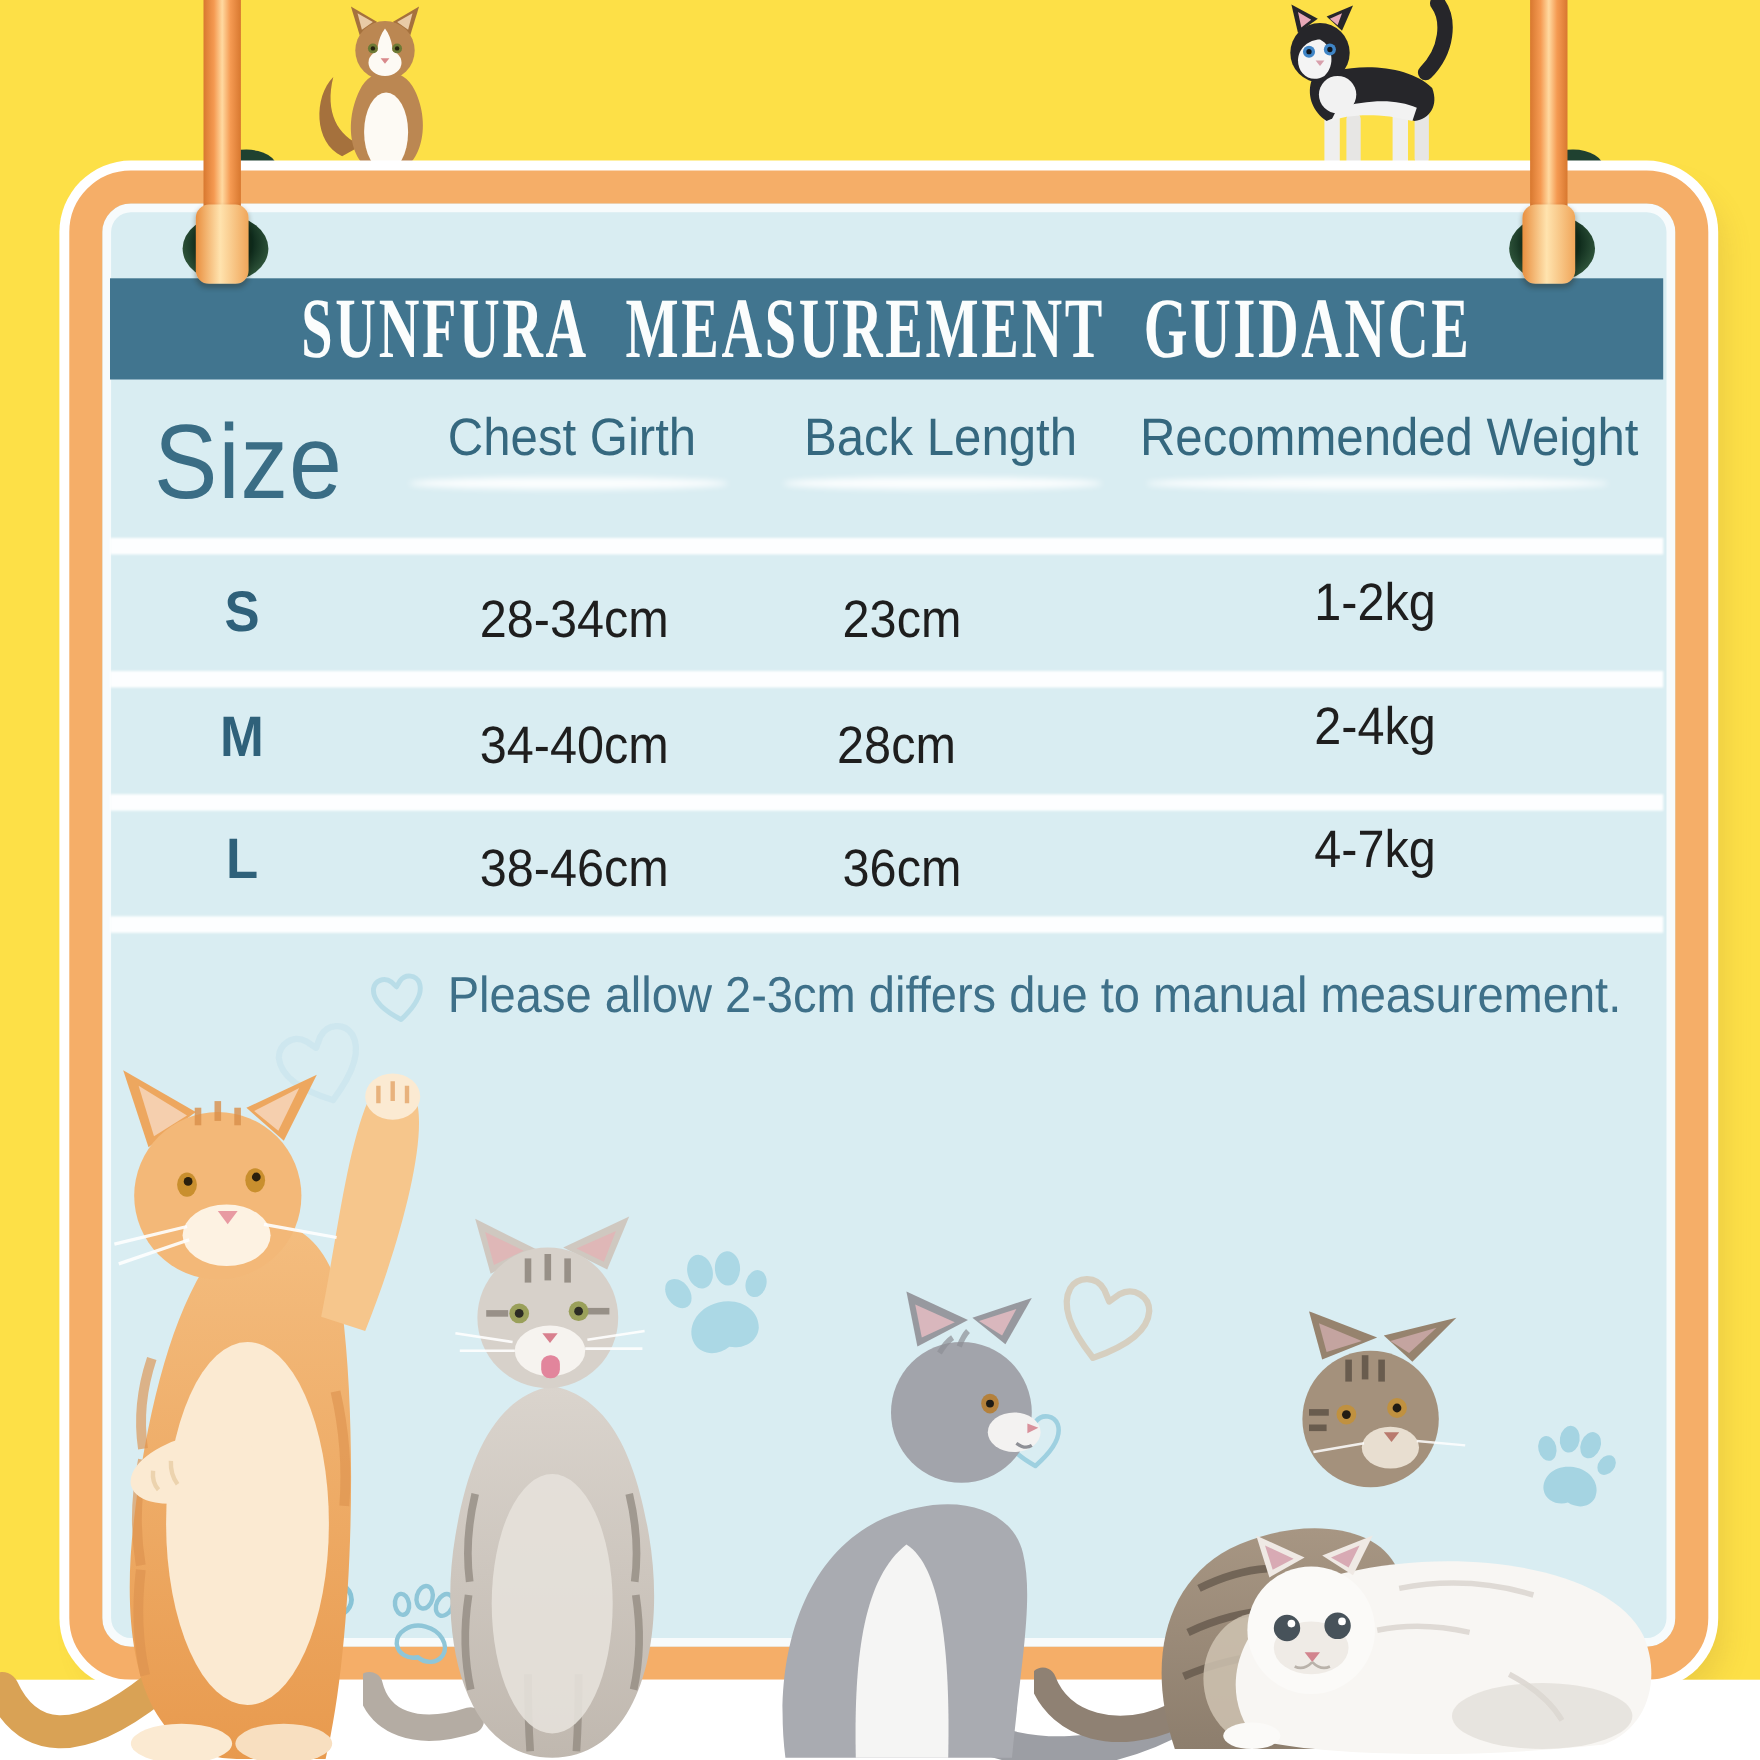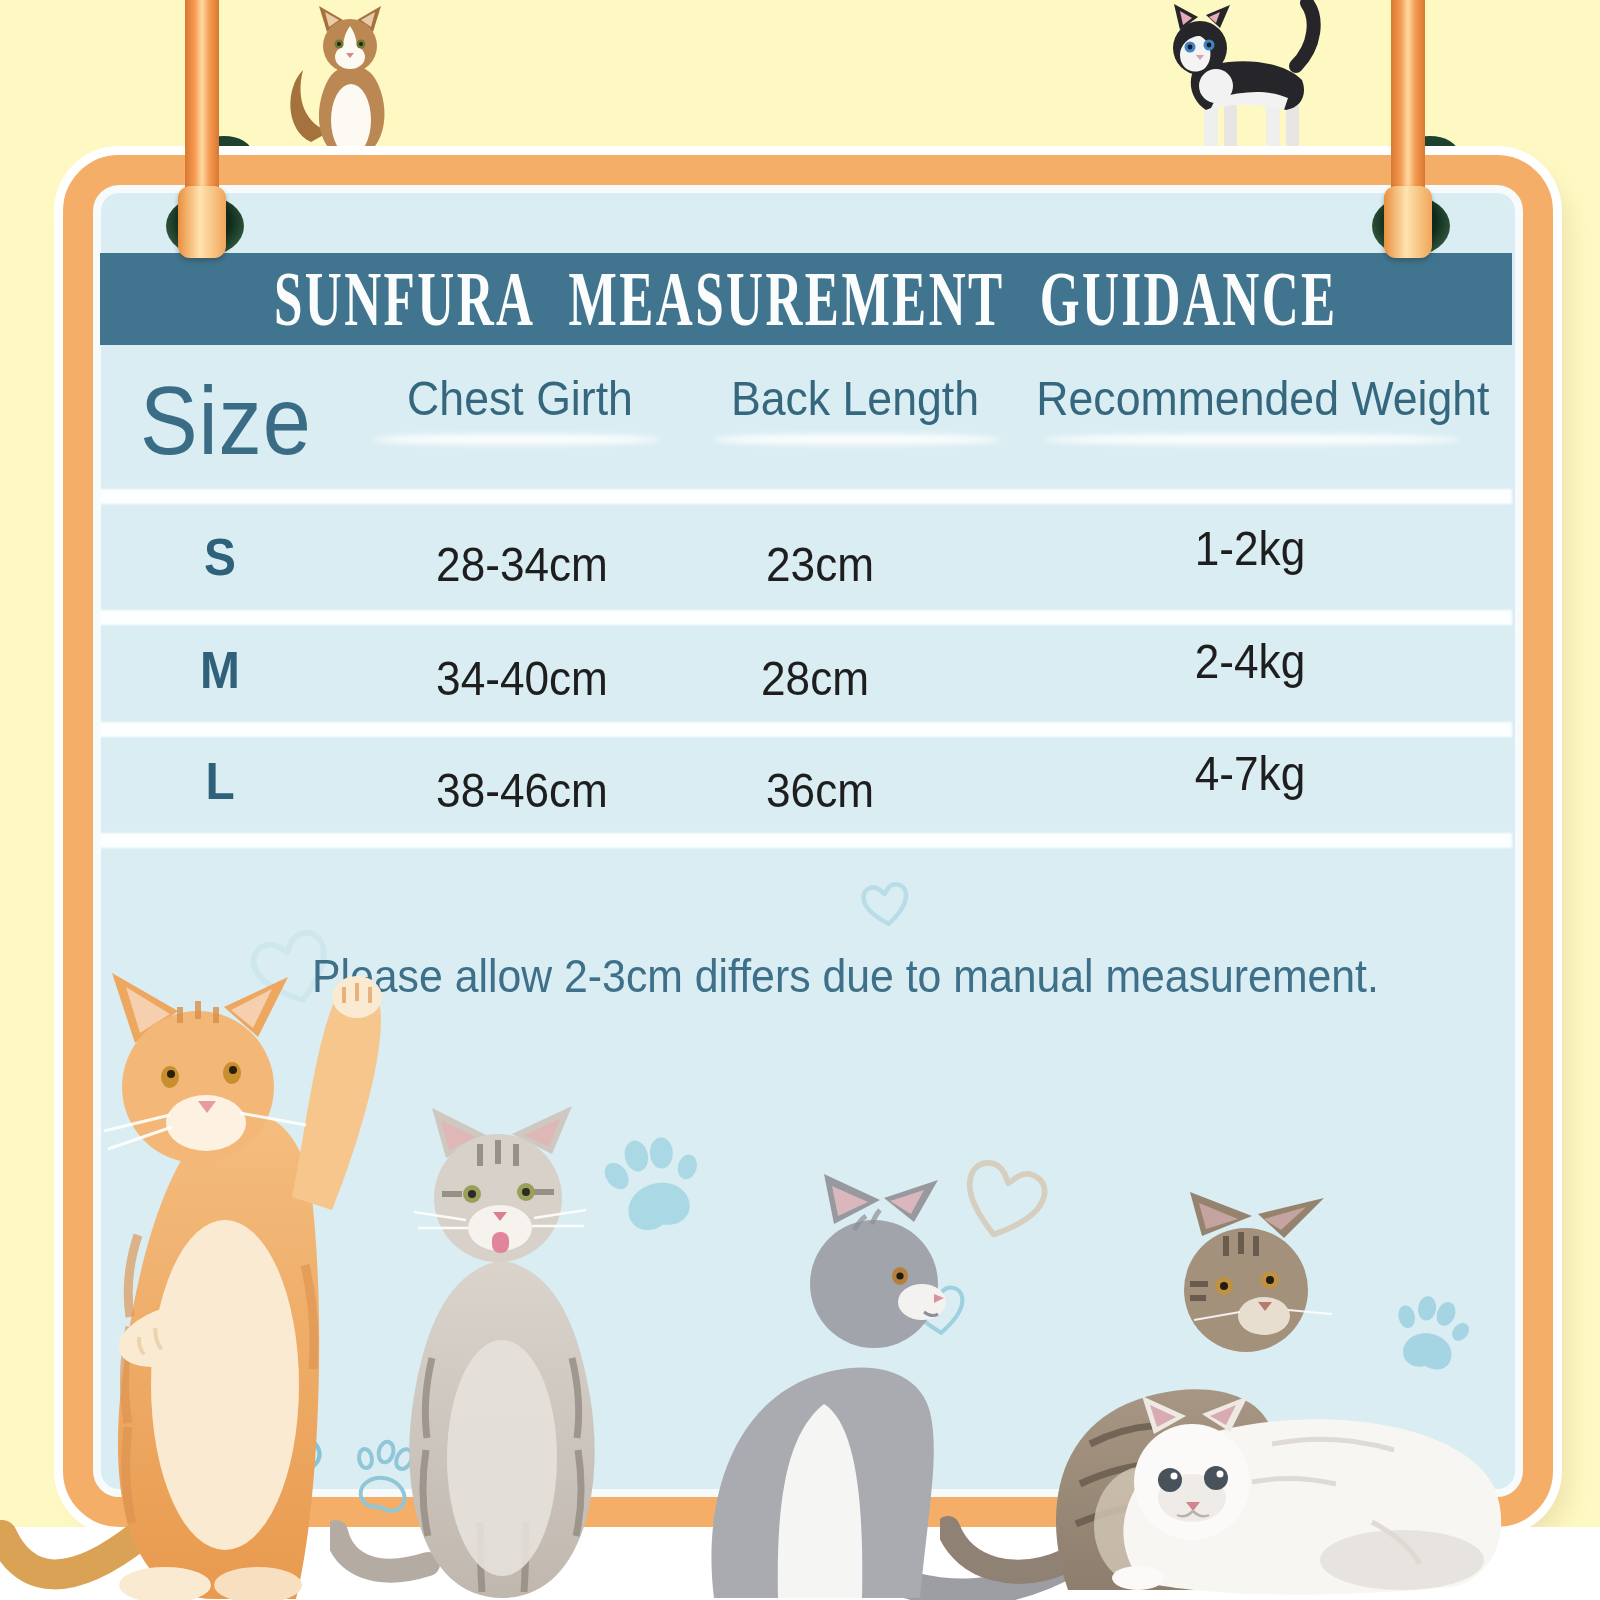--- a/index.html
+++ b/index.html
@@ -1,17 +1,17 @@
 <!DOCTYPE html>
 <html><head>
 <meta charset="utf-8">
 <style>
   html,body{margin:0;padding:0;background:#ffffff;}
   .stage{
-    position:relative;width:1600px;height:1600px;overflow:hidden;background:#fef9c3;
+    position:relative;width:1600px;height:1600px;overflow:hidden;background:#fde047;
     font-family:"Liberation Sans",sans-serif;
     text-decoration:underline;
   }
   
   .board{
     position:absolute;left:63px;top:155px;width:1490px;height:1372px;box-sizing:border-box;
     background:#d9edf2;border:30px solid #f5ae68;border-radius:56px;
     box-shadow:0 0 0 9px #ffffff,14px 16px 26px rgba(140,100,50,.16),
                inset 0 0 0 8px rgba(255,255,255,.78);
     z-index:2;
@@ -55,21 +55,21 @@
   .sep{
     position:absolute;left:100px;width:1412px;height:15px;z-index:3;
     background:rgba(255,255,255,.95);filter:blur(1px);
   }
   .cell{
     position:absolute;transform:translate(-50%,-50%) scaleX(.92);font-size:48px;color:#1e1e1e;
     white-space:nowrap;z-index:3;
   }
   .cell.sz{color:#2f617a;font-weight:700;font-size:52px;}
   
-  .note{position:absolute;left:312px;display:flex;gap:18px;align-items:center;z-index:3;flex-direction:column;}
+  .note{position:absolute;left:335px;display:flex;gap:18px;align-items:flex-end;z-index:3;}
   .note-icon{flex:0 0 auto;margin-top:4px;}
   .note-text{
     font-size:46px;color:#3e7089;line-height:57px;transform:scaleX(.93);
     transform-origin:left top;white-space:nowrap;
   }
   .note-text.wrap{white-space:normal;width:1105px;}
   .deco{position:absolute;z-index:2;}
   .floor{position:absolute;left:0;top:1527px;width:1600px;height:73px;background:#ffffff;z-index:4;}
   .cat{position:absolute;z-index:5;}
   .cat.top{z-index:1;}

